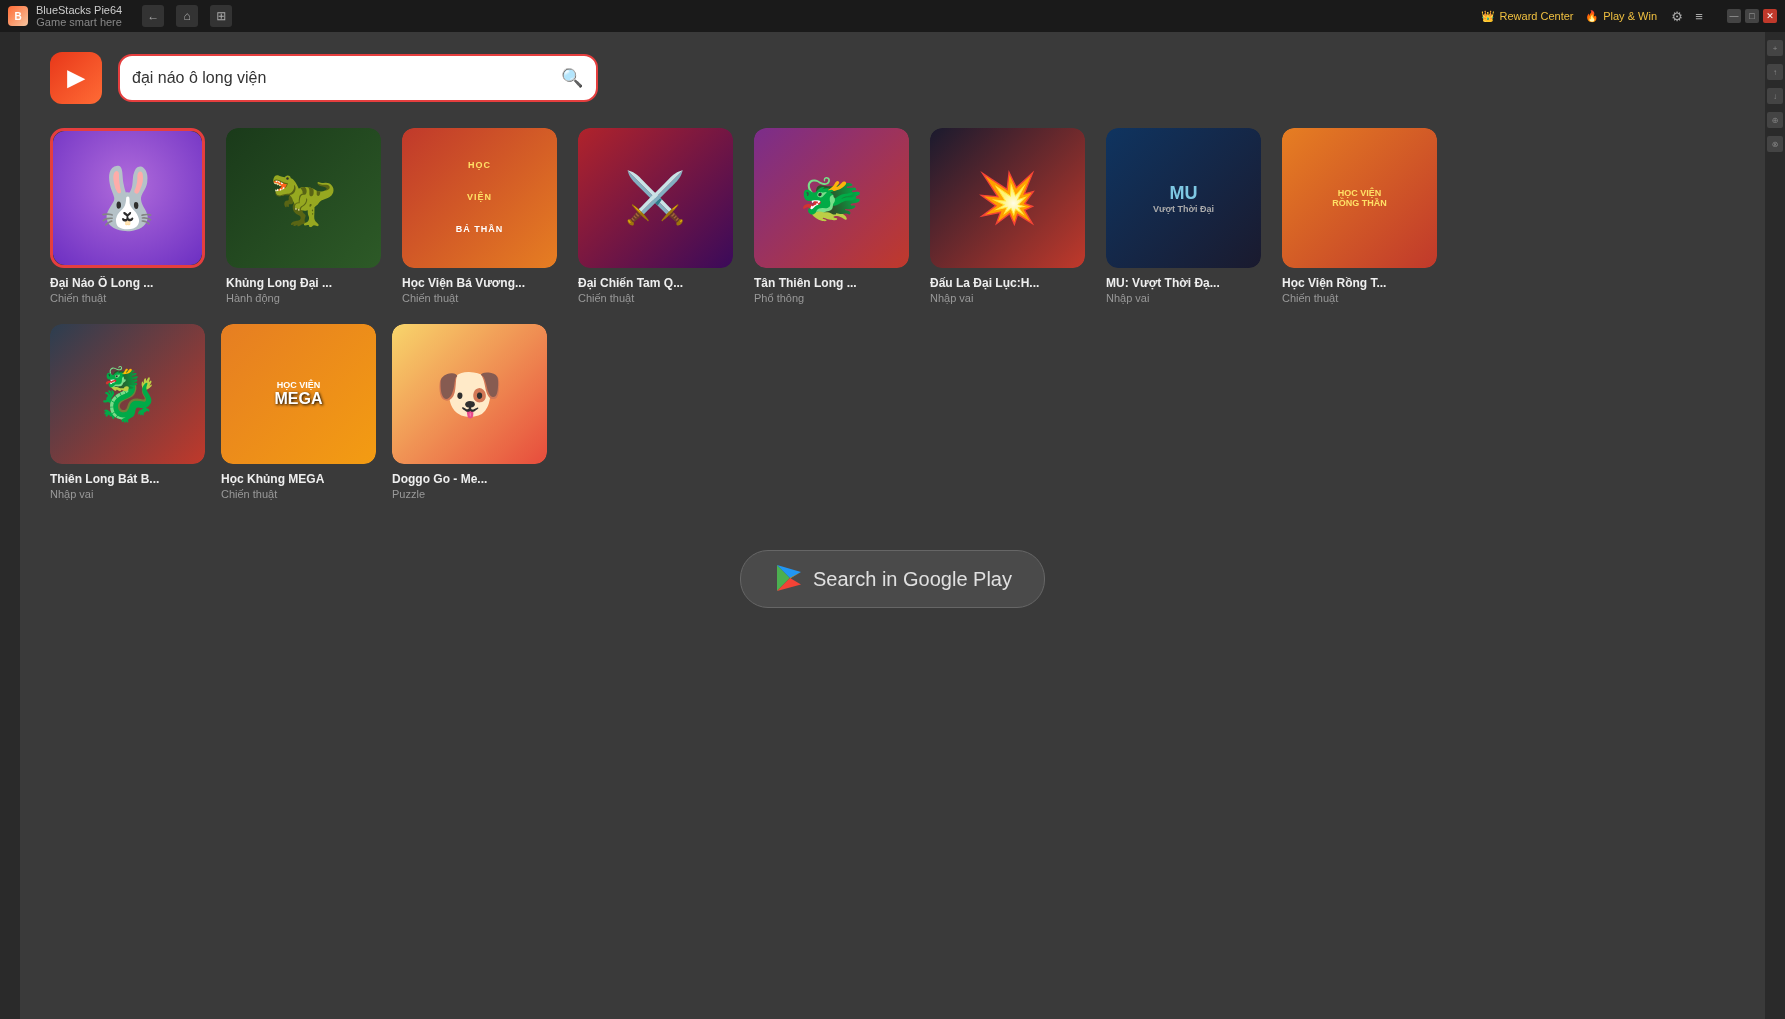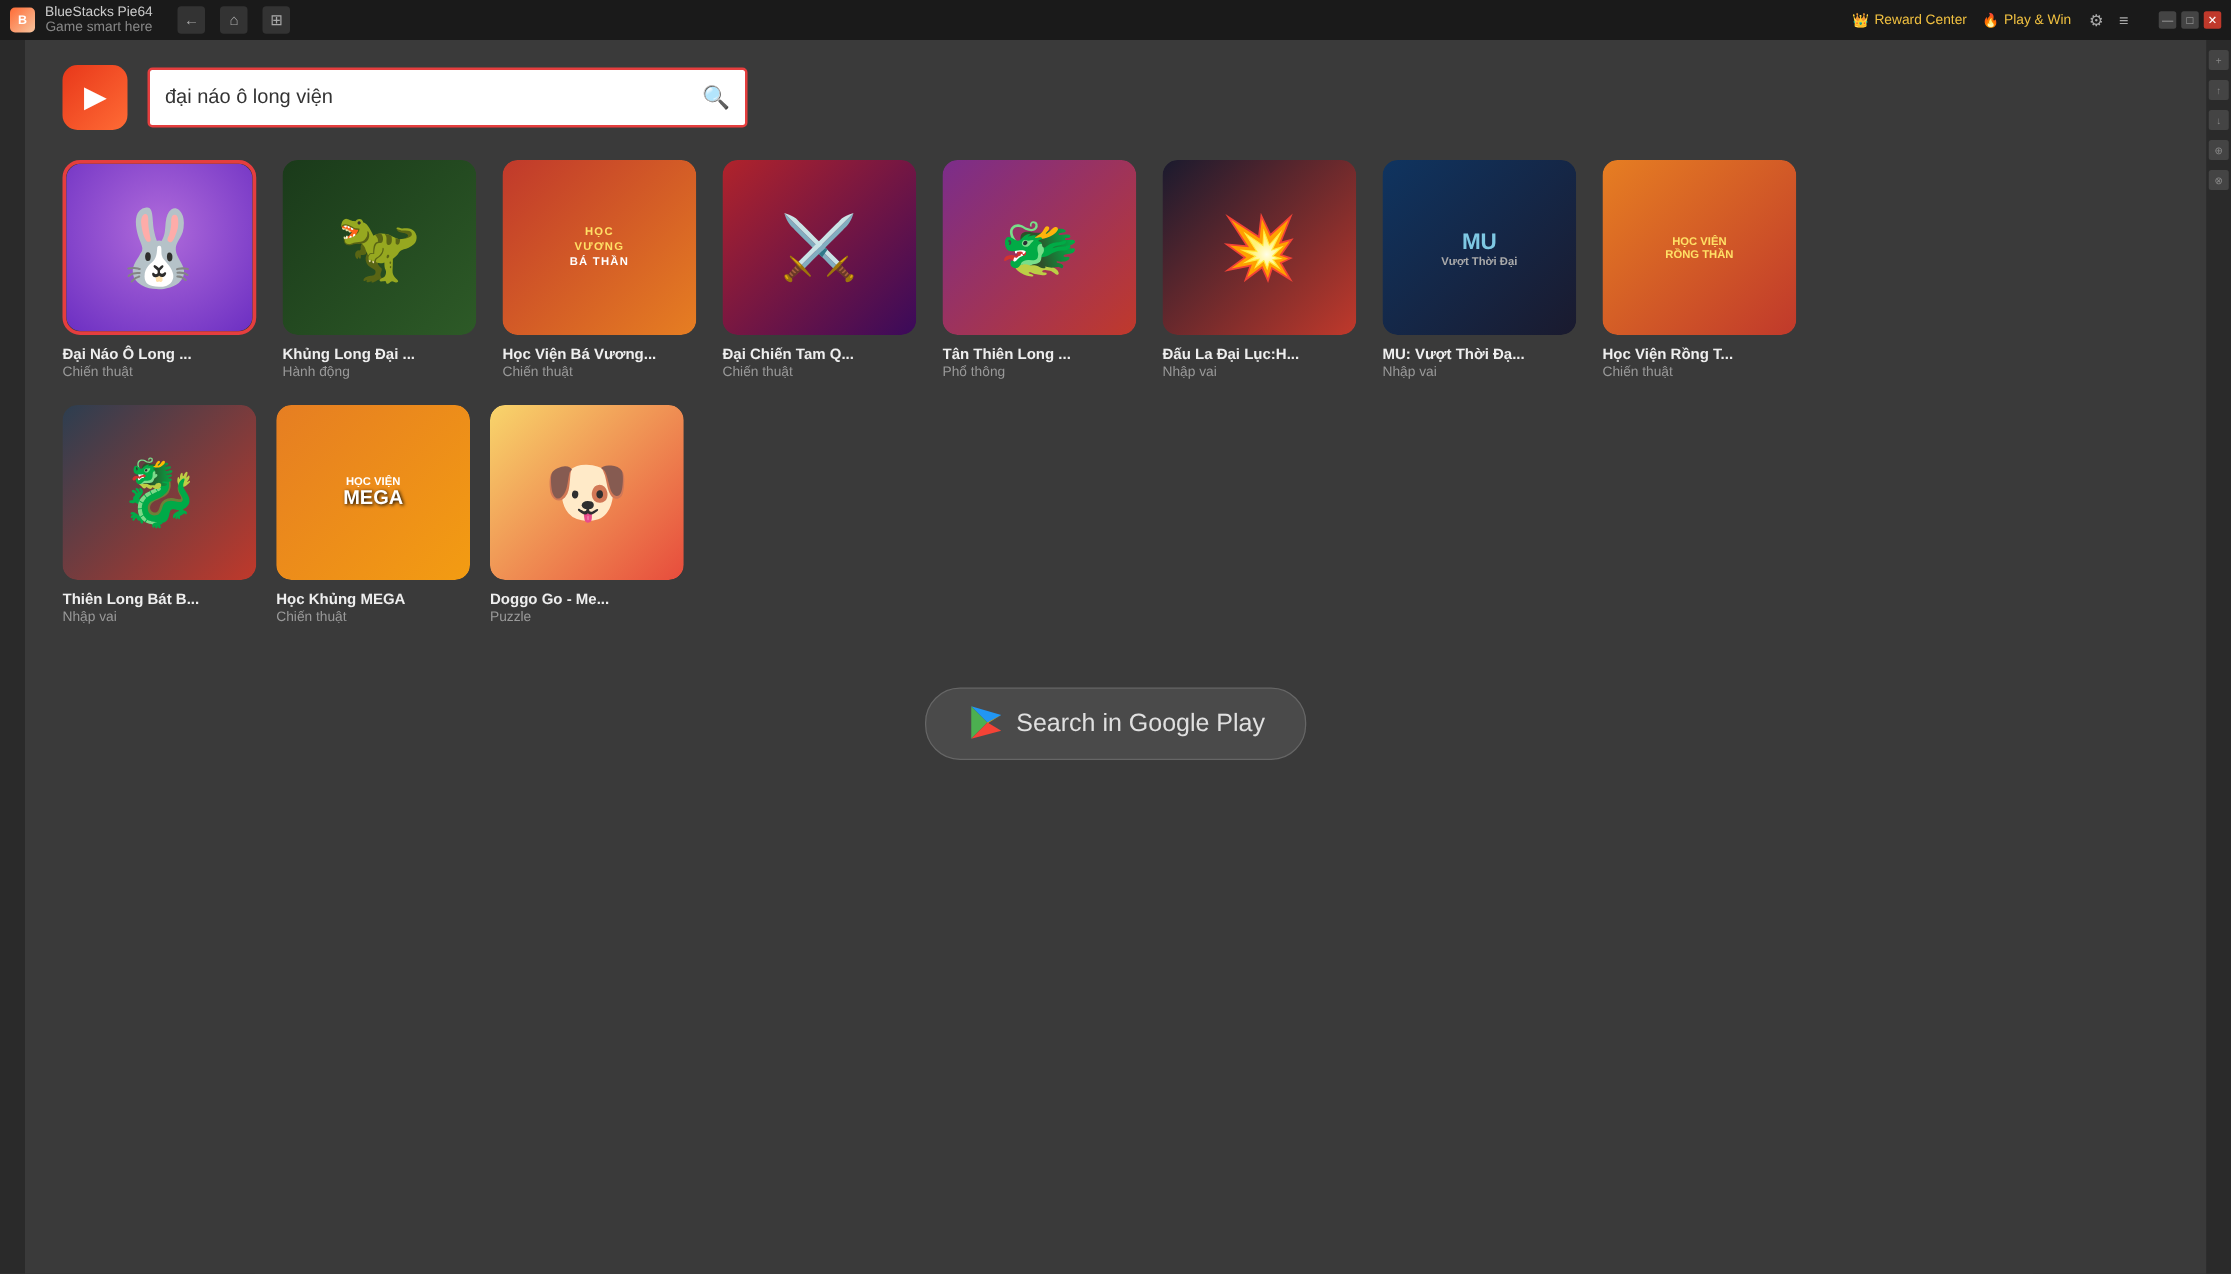--- a/index.html
+++ b/index.html
@@ -189,21 +189,21 @@
       font-size: 22px;
       color: white;
       font-weight: bold;
       flex-shrink: 0;
     }
     .search-box {
       display: flex;
       align-items: center;
       background: white;
       border: 2px solid #e53e3e;
-      border-radius: 4px;
+      border-radius: 14px;
       padding: 0 12px;
       height: 48px;
       width: 480px;
     }
     .search-input {
       border: none;
       outline: none;
       font-size: 16px;
       color: #333;
       flex: 1;
@@ -355,23 +355,23 @@
           <div class="game-thumb">
             <div style="width:100%;height:100%;background:linear-gradient(135deg,#1a3a1a,#2d5a27);display:flex;align-items:center;justify-content:center;border-radius:12px;">
               <span style="font-size:55px;">🦖</span>
             </div>
           </div>
           <div class="game-title">Khủng Long Đại ...</div>
           <div class="game-genre">Hành động</div>
         </div>
         <div class="game-card">
           <div class="game-thumb">
-            <div style="width:100%;height:100%;background:linear-gradient(135deg,#c0392b,#e67e22);display:flex;flex-direction:column;align-items:center;justify-content:center;border-radius:12px;color:#ffe066;font-size:11px;font-weight:900;letter-spacing:1px;text-align:center;line-height:1.3;">
+            <div style="width:100%;height:100%;background:linear-gradient(135deg,#c0392b,#e67e22);display:flex;flex-direction:column;align-items:center;justify-content:center;border-radius:12px;color:#ffe066;font-size:11px;font-weight:900;letter-spacing:1px;text-align:center;line-height:1.3;gap:20px;">
               <div style="font-size:9px;">HỌC</div>
-              <div style="font-size:9px;">VƯƠNG</div>
+              <div style="font-size:9px;">VIỆN</div>
               <div style="font-size:9px;color:#fff">BÁ THẦN</div>
             </div>
           </div>
           <div class="game-title">Học Viện Bá Vương...</div>
           <div class="game-genre">Chiến thuật</div>
         </div>
         <div class="game-card">
           <div class="game-thumb">
             <div style="width:100%;height:100%;background:linear-gradient(135deg,#b0232b,#3a0a5a);display:flex;align-items:center;justify-content:center;border-radius:12px;">
               <span style="font-size:50px;">⚔️</span>

